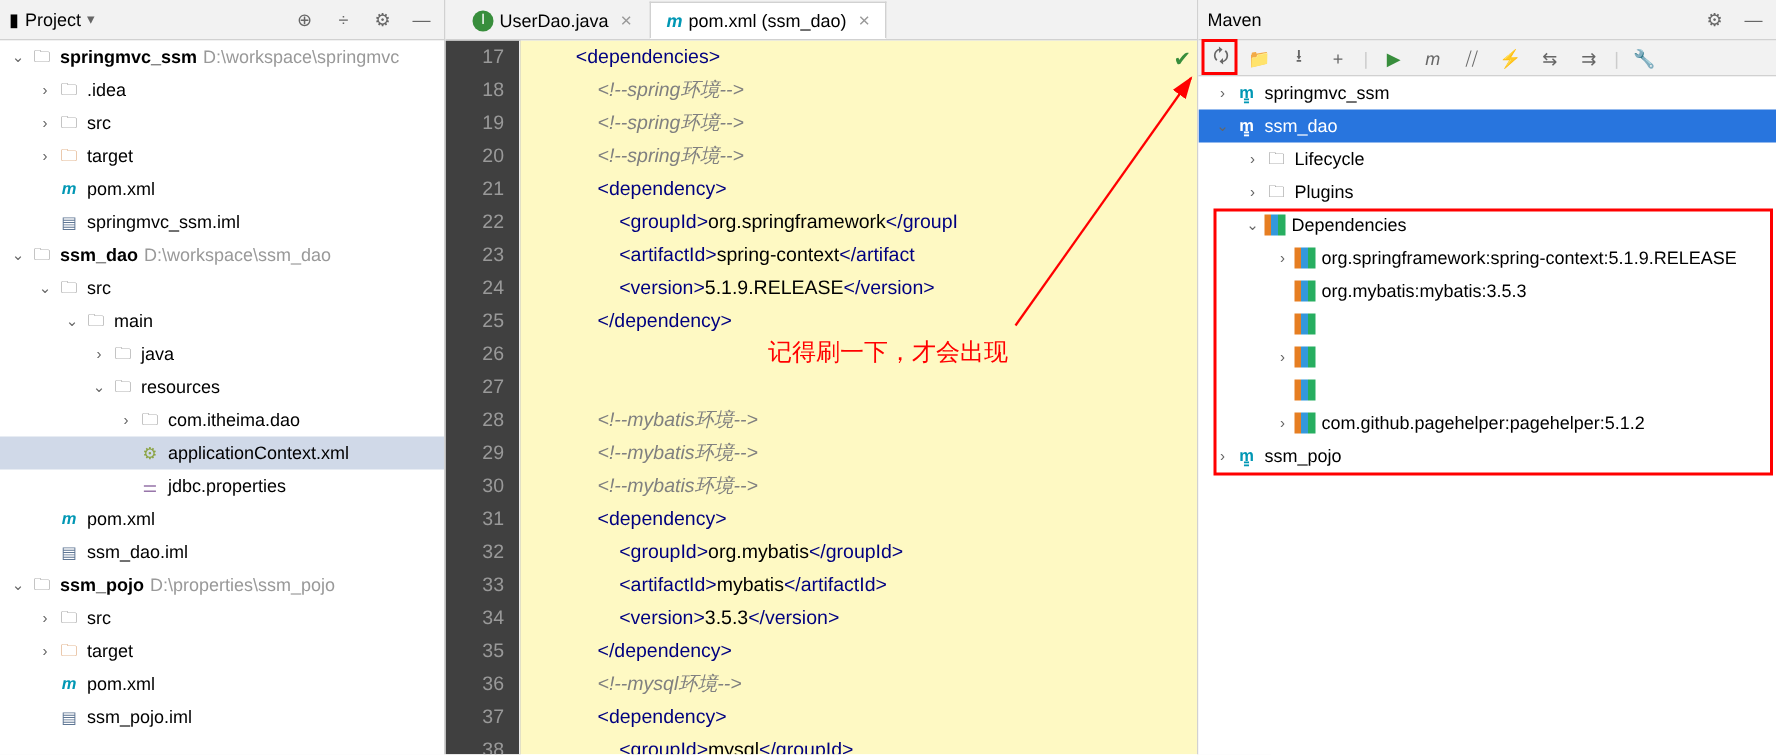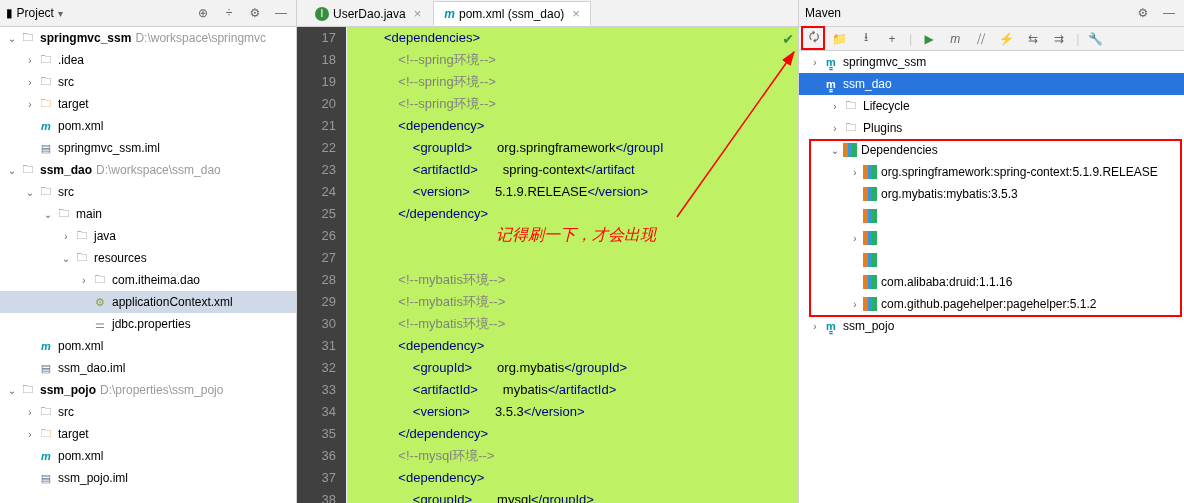--- a/index.html
+++ b/index.html
@@ -28,24 +28,24 @@
     .tree-path { color: #999; margin-left: 4px; }
     
     
     .editor-panel { flex: 1; display: flex; flex-direction: column; border-right: 1px solid #d1d1d1; }
     .tabs { height: 27px; display: flex; align-items: center; background: #f2f2f2; border-bottom: 1px solid #d1d1d1; padding-left: 8px; gap: 2px; }
     .tab { height: 25px; padding: 0 10px; display: flex; align-items: center; gap: 4px; background: #f2f2f2; border-top: 1px solid transparent; cursor: pointer; }
     .tab.active { background: #fff; border-top: 1px solid #d1d1d1; border-left: 1px solid #d1d1d1; border-right: 1px solid #d1d1d1; border-bottom: 1px solid #fff; margin-bottom: -1px; }
     .tab-close { margin-left: 4px; color: #999; font-size: 13px; }
     .editor { flex: 1; display: flex; font-family: 'Consolas', 'Monaco', monospace; font-size: 13px; overflow: hidden; position: relative; }
     .gutter { width: 50px; background: #404040; color: #999; text-align: right; padding-right: 10px; line-height: 22px; border-right: 1px solid #eee; }
-    .code { flex: 1; background: #bef264; line-height: 22px; padding-left: 8px; white-space: pre; overflow: hidden; }
+    .code { flex: 1; background: #fef9c3; line-height: 22px; padding-left: 8px; white-space: pre; overflow: hidden; }
     .xml-tag { color: #000080; }
-    .xml-text { color: #000; margin-left: 25px; }
-    .xml-comment { color: #808080; }
+    .xml-text { color: #000; }
+    .xml-comment { color: #808080; font-style: italic; }
     .annotation { position: absolute; color: #ff0000; font-size: 16px; font-family: 'Microsoft YaHei', sans-serif; font-weight: normal; pointer-events: none; }
     .check-mark { position: absolute; right: 4px; top: 4px; color: #388e3c; font-size: 14px; }
     
     
     .maven-panel { width: 385px; display: flex; flex-direction: column; background: #f2f2f2; }
     .maven-toolbar { height: 24px; display: flex; align-items: center; padding: 0 6px; gap: 8px; background: #f2f2f2; border-bottom: 1px solid #d1d1d1; }
     .maven-tree { flex: 1; overflow: auto; background: #fff; }
     .maven-item { display: flex; align-items: center; height: 22px; padding-left: 4px; white-space: nowrap; }
     .maven-item.selected { background: #2875de; color: #fff; }
     .maven-item.selected .m-icon-maven { color: #fff; }
@@ -193,21 +193,21 @@
       <div class="tab active">
         <span class="m-icon">m</span>
         <span>pom.xml (ssm_dao)</span>
         <span class="tab-close">×</span>
       </div>
     </div>
   <div class="editor">
     <span class="check-mark">✔</span>
     <div class="gutter" id="gutter">17<br>18<br>19<br>20<br>21<br>22<br>23<br>24<br>25<br>26<br>27<br>28<br>29<br>30<br>31<br>32<br>33<br>34<br>35<br>36<br>37<br>38<br>39<br>40<br></div>
     <div class="code" id="code">&nbsp;&nbsp;&nbsp;&nbsp;&nbsp;&nbsp;&nbsp;&nbsp;<span class="xml-tag">&lt;dependencies&gt;</span><br>&nbsp;&nbsp;&nbsp;&nbsp;&nbsp;&nbsp;&nbsp;&nbsp;&nbsp;&nbsp;&nbsp;&nbsp;<span class="xml-comment">&lt;!--spring环境--&gt;</span><br>&nbsp;&nbsp;&nbsp;&nbsp;&nbsp;&nbsp;&nbsp;&nbsp;&nbsp;&nbsp;&nbsp;&nbsp;<span class="xml-comment">&lt;!--spring环境--&gt;</span><br>&nbsp;&nbsp;&nbsp;&nbsp;&nbsp;&nbsp;&nbsp;&nbsp;&nbsp;&nbsp;&nbsp;&nbsp;<span class="xml-comment">&lt;!--spring环境--&gt;</span><br>&nbsp;&nbsp;&nbsp;&nbsp;&nbsp;&nbsp;&nbsp;&nbsp;&nbsp;&nbsp;&nbsp;&nbsp;<span class="xml-tag">&lt;dependency&gt;</span><br>&nbsp;&nbsp;&nbsp;&nbsp;&nbsp;&nbsp;&nbsp;&nbsp;&nbsp;&nbsp;&nbsp;&nbsp;&nbsp;&nbsp;&nbsp;&nbsp;<span class="xml-tag">&lt;groupId&gt;</span><span class="xml-text">org.springframework</span><span class="xml-tag">&lt;/groupI</span><br>&nbsp;&nbsp;&nbsp;&nbsp;&nbsp;&nbsp;&nbsp;&nbsp;&nbsp;&nbsp;&nbsp;&nbsp;&nbsp;&nbsp;&nbsp;&nbsp;<span class="xml-tag">&lt;artifactId&gt;</span><span class="xml-text">spring-context</span><span class="xml-tag">&lt;/artifact</span><br>&nbsp;&nbsp;&nbsp;&nbsp;&nbsp;&nbsp;&nbsp;&nbsp;&nbsp;&nbsp;&nbsp;&nbsp;&nbsp;&nbsp;&nbsp;&nbsp;<span class="xml-tag">&lt;version&gt;</span><span class="xml-text">5.1.9.RELEASE</span><span class="xml-tag">&lt;/version&gt;</span><br>&nbsp;&nbsp;&nbsp;&nbsp;&nbsp;&nbsp;&nbsp;&nbsp;&nbsp;&nbsp;&nbsp;&nbsp;<span class="xml-tag">&lt;/dependency&gt;</span><br><span class="xml-text"></span><br><span class="xml-text"></span><br>&nbsp;&nbsp;&nbsp;&nbsp;&nbsp;&nbsp;&nbsp;&nbsp;&nbsp;&nbsp;&nbsp;&nbsp;<span class="xml-comment">&lt;!--mybatis环境--&gt;</span><br>&nbsp;&nbsp;&nbsp;&nbsp;&nbsp;&nbsp;&nbsp;&nbsp;&nbsp;&nbsp;&nbsp;&nbsp;<span class="xml-comment">&lt;!--mybatis环境--&gt;</span><br>&nbsp;&nbsp;&nbsp;&nbsp;&nbsp;&nbsp;&nbsp;&nbsp;&nbsp;&nbsp;&nbsp;&nbsp;<span class="xml-comment">&lt;!--mybatis环境--&gt;</span><br>&nbsp;&nbsp;&nbsp;&nbsp;&nbsp;&nbsp;&nbsp;&nbsp;&nbsp;&nbsp;&nbsp;&nbsp;<span class="xml-tag">&lt;dependency&gt;</span><br>&nbsp;&nbsp;&nbsp;&nbsp;&nbsp;&nbsp;&nbsp;&nbsp;&nbsp;&nbsp;&nbsp;&nbsp;&nbsp;&nbsp;&nbsp;&nbsp;<span class="xml-tag">&lt;groupId&gt;</span><span class="xml-text">org.mybatis</span><span class="xml-tag">&lt;/groupId&gt;</span><br>&nbsp;&nbsp;&nbsp;&nbsp;&nbsp;&nbsp;&nbsp;&nbsp;&nbsp;&nbsp;&nbsp;&nbsp;&nbsp;&nbsp;&nbsp;&nbsp;<span class="xml-tag">&lt;artifactId&gt;</span><span class="xml-text">mybatis</span><span class="xml-tag">&lt;/artifactId&gt;</span><br>&nbsp;&nbsp;&nbsp;&nbsp;&nbsp;&nbsp;&nbsp;&nbsp;&nbsp;&nbsp;&nbsp;&nbsp;&nbsp;&nbsp;&nbsp;&nbsp;<span class="xml-tag">&lt;version&gt;</span><span class="xml-text">3.5.3</span><span class="xml-tag">&lt;/version&gt;</span><br>&nbsp;&nbsp;&nbsp;&nbsp;&nbsp;&nbsp;&nbsp;&nbsp;&nbsp;&nbsp;&nbsp;&nbsp;<span class="xml-tag">&lt;/dependency&gt;</span><br>&nbsp;&nbsp;&nbsp;&nbsp;&nbsp;&nbsp;&nbsp;&nbsp;&nbsp;&nbsp;&nbsp;&nbsp;<span class="xml-comment">&lt;!--mysql环境--&gt;</span><br>&nbsp;&nbsp;&nbsp;&nbsp;&nbsp;&nbsp;&nbsp;&nbsp;&nbsp;&nbsp;&nbsp;&nbsp;<span class="xml-tag">&lt;dependency&gt;</span><br>&nbsp;&nbsp;&nbsp;&nbsp;&nbsp;&nbsp;&nbsp;&nbsp;&nbsp;&nbsp;&nbsp;&nbsp;&nbsp;&nbsp;&nbsp;&nbsp;<span class="xml-tag">&lt;groupId&gt;</span><span class="xml-text">mysql</span><span class="xml-tag">&lt;/groupId&gt;</span><br>&nbsp;&nbsp;&nbsp;&nbsp;&nbsp;&nbsp;&nbsp;&nbsp;&nbsp;&nbsp;&nbsp;&nbsp;&nbsp;&nbsp;&nbsp;&nbsp;<br></div>
-    <div class="annotation" style="left:199px; top:198px;font-style:italic;">
+    <div class="annotation" style="left:215px; top:198px;">
       <div>记得刷一下，才会出现</div>
     </div>
     <svg class="arrow-svg" style="left:0;top:0;width:600px;height:250px;">
       <defs>
           <marker id="arrowhead" markerWidth="10" markerHeight="7" refX="9" refY="3.5" orient="auto">
             <polygon points="0 0, 10 3.5, 0 7" fill="#ff0000"></polygon>
           </marker>
         </defs>
       <line x1="380" y1="190" x2="497" y2="25" stroke="#ff0000" stroke-width="1.5" marker-end="url(#arrowhead)"></line>
     </svg>
@@ -285,25 +285,20 @@
       </div>
       <div class="maven-item" style="padding-left: 48px;">
         <span class="chevron">›</span>
         <span class="lib-icon"></span>
       </div>
       <div class="maven-item" style="padding-left: 48px;">
         <span class="chevron" style="visibility: hidden;"></span>
         <span class="lib-icon"></span>
       </div>
       <div class="maven-item" style="padding-left: 48px;">
-        <span class="chevron" style="visibility: hidden;"></span>
-        <span class="lib-icon"></span>
-        <span>com.alibaba:druid:1.1.16</span>
-      </div>
-      <div class="maven-item" style="padding-left: 48px;">
         <span class="chevron">›</span>
         <span class="lib-icon"></span>
         <span>com.github.pagehelper:pagehelper:5.1.2</span>
       </div>
       <div class="maven-item" style="padding-left: 8px;">
         <span class="chevron">›</span>
         <span class="file-icon m-icon-maven">m̳</span>
         <span>ssm_pojo</span>
       </div>
     </div>

